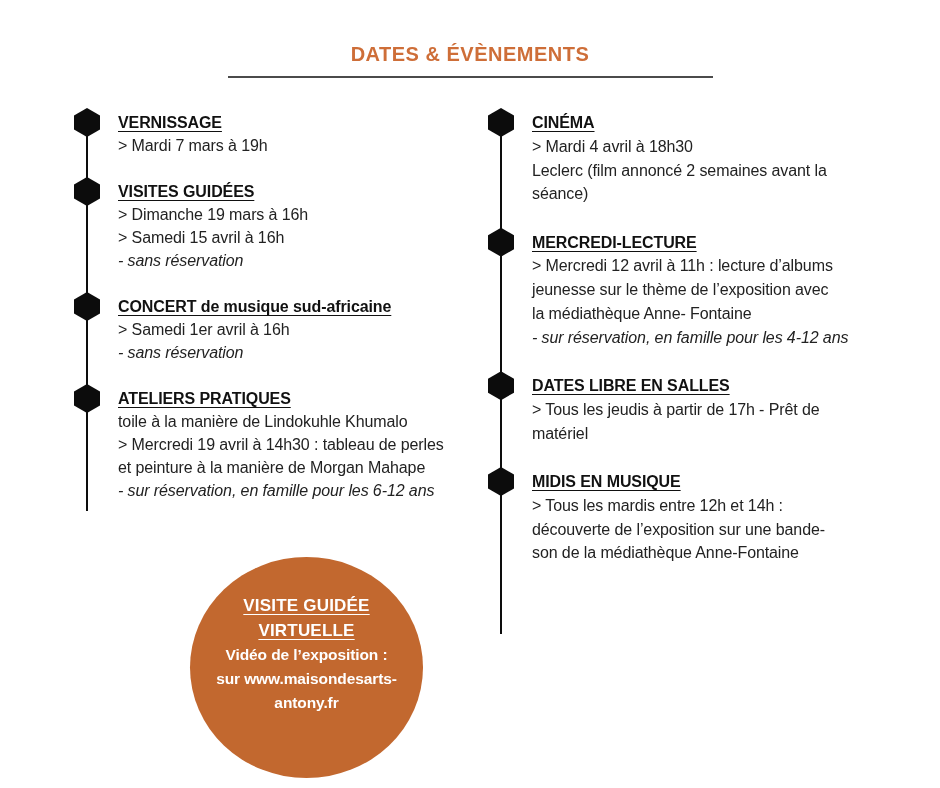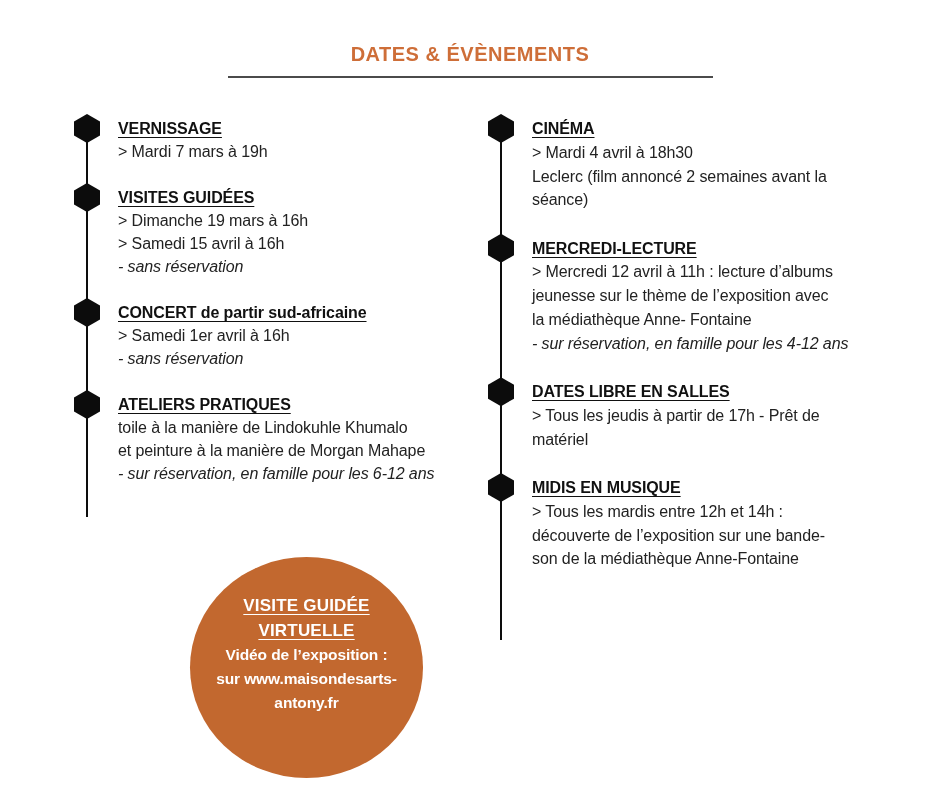--- a/index.html
+++ b/index.html
@@ -17,21 +17,21 @@
   .page-title{
     position:absolute;top:36px;left:0;width:100%;margin:0;
     text-align:center;font-size:20px;font-weight:bold;letter-spacing:0.5px;
     color:var(--accent);line-height:36px;
   }
   .title-rule{
     position:absolute;left:228px;top:76px;width:485px;height:2px;
     background:var(--rule);
   }
   
-  .column{position:absolute;top:117px;}
+  .column{position:absolute;top:111px;}
   .column.left{left:74px;width:410px;}
   .column.right{left:488px;width:410px;}
   .timeline-line{position:absolute;width:2.5px;background:#0d0d0d;}
   .column.left .timeline-line{left:11.5px;top:11px;height:389px;}
   .column.right .timeline-line{left:11.5px;top:12px;height:511px;}
   .event{position:relative;padding-left:44px;margin-bottom:23px;}
   .column.right .event{margin-bottom:24.5px;}
   .hex{
     position:absolute;left:0;top:-3px;width:26px;height:29px;background:#0c0c0c;
     clip-path:polygon(50% 0%,100% 26%,100% 74%,50% 100%,0% 74%,0% 26%);
@@ -81,29 +81,30 @@
     <article class="event">
       <span class="hex"></span>
       <h2>VISITES GUIDÉES</h2>
       <div class="dline">&gt; Dimanche 19 mars à 16h</div>
       <div class="dline">&gt; Samedi 15 avril à 16h</div>
       <div class="dline note">- sans réservation</div>
     </article>
 
     <article class="event">
       <span class="hex"></span>
-      <h2>CONCERT de partir sud-africaine</h2>
+      <h2>CONCERT de musique sud-africaine</h2>
       <div class="dline">&gt; Samedi 1er avril à 16h</div>
       <div class="dline note">- sans réservation</div>
     </article>
 
     <article class="event">
       <span class="hex"></span>
       <h2>ATELIERS PRATIQUES</h2>
       <div class="dline">toile à la manière de Lindokuhle Khumalo</div>
+      <div class="dline">&gt; Mercredi 19 avril à 14h30 : tableau de perles</div>
       <div class="dline">et peinture à la manière de Morgan Mahape</div>
       <div class="dline note">- sur réservation, en famille pour les 6-12 ans</div>
     </article>
   </section>
 
   <section class="column right">
     <div class="timeline-line"></div>
 
     <article class="event">
       <span class="hex"></span>

